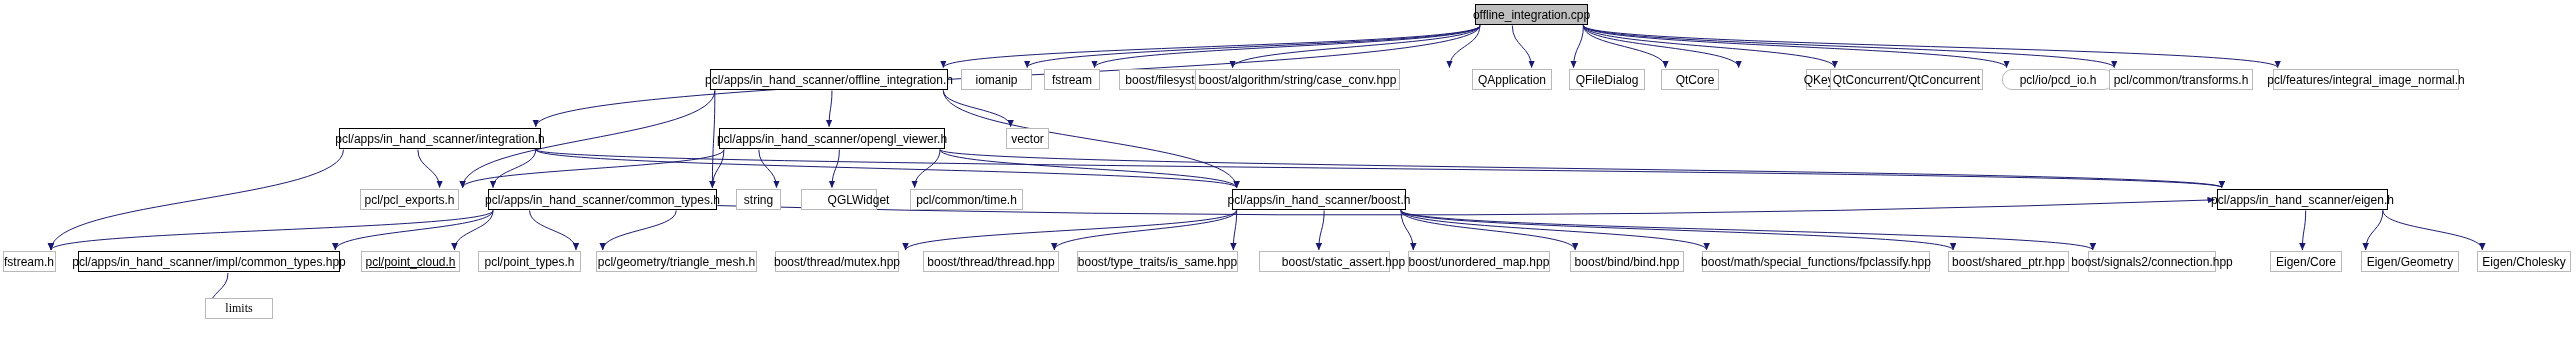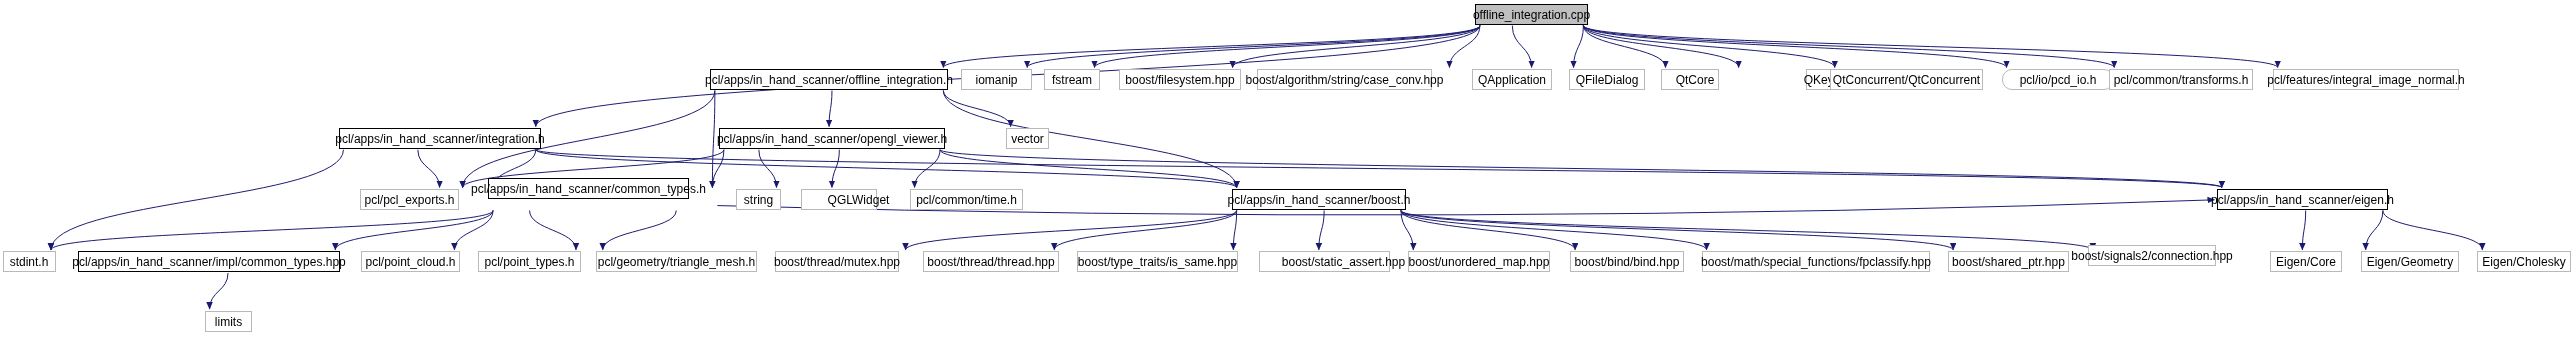--- a/index.html
+++ b/index.html
@@ -93,52 +93,52 @@
       <path d="M2900,256 C2900,280 2879,280 2879,304" fill="none" stroke="#191970" stroke-width="1.2" marker-end="url(#arrowhead)"></path>
       <path d="M2900,256 C2900,280 3021,280 3021,304" fill="none" stroke="#191970" stroke-width="1.2" marker-end="url(#arrowhead)"></path>
       <path d="M277.5,332 C277.5,354 255,354 255,376" fill="none" stroke="#191970" stroke-width="1.2" marker-end="url(#arrowhead)"></path>
     </svg>
   <div>
       <div class="node root" style="left: 1475px; top: 4.1px; width: 113px;">offline_integration.cpp</div>
       <div class="node strong" style="left: 710px; top: 69px; width: 238px;">pcl/apps/in_hand_scanner/offline_integration.h</div>
       <div class="node plain" style="left: 961px; top: 69px; width: 71px;">iomanip</div>
       <div class="node plain" style="left: 1044px; top: 69px; width: 56px;">fstream</div>
       <div class="node plain" style="left: 1119px; top: 69px; width: 122px;">boost/filesystem.hpp</div>
-      <div class="node plain" style="left: 1257px; top: 69px; width: 175px;">boost/algorithm/string/case_conv.hpp</div>
+      <div class="node plain" style="left: 1195px; top: 69px; width: 205px;">boost/algorithm/string/case_conv.hpp</div>
       <div class="node plain" style="left: 1472px; top: 69px; width: 80px;">QApplication</div>
       <div class="node plain" style="left: 1569px; top: 69px; width: 76px;">QFileDialog</div>
       <div class="node plain" style="left: 1661px; top: 69px; width: 58px; padding-left: 10px;">QtCore</div>
       <div class="node plain" style="left: 1806px; top: 69px; width: 56px;">QKeyEvent</div>
       <div class="node plain" style="left: 1830px; top: 69px; width: 153px;">QtConcurrent/QtConcurrent</div>
       <div class="node plain" style="left: 2002px; top: 69px; width: 112px; border-radius: 10px;">pcl/io/pcd_io.h</div>
       <div class="node plain" style="left: 2109px; top: 69px; width: 144px;">pcl/common/transforms.h</div>
       <div class="node plain" style="left: 2273px; top: 69px; width: 186px;">pcl/features/integral_image_normal.h</div>
       <div class="node strong" style="left: 339px; top: 128px; width: 202px;">pcl/apps/in_hand_scanner/integration.h</div>
       <div class="node strong" style="left: 719px; top: 128px; width: 226px;">pcl/apps/in_hand_scanner/opengl_viewer.h</div>
       <div class="node plain" style="left: 1006px; top: 128px; width: 43px;">vector</div>
       <div class="node plain" style="left: 360px; top: 189px; width: 99px;">pcl/pcl_exports.h</div>
-      <div class="node strong" style="left: 488px; top: 178px; width: 201px;">pcl/apps/in_hand_scanner/common_types.h</div>
+      <div class="node strong" style="left: 488px; top: 189px; width: 229px;">pcl/apps/in_hand_scanner/common_types.h</div>
       <div class="node plain" style="left: 736px; top: 189px; width: 45px;">string</div>
       <div class="node plain" style="left: 801px; top: 189px; width: 76px; padding-left: 39px;">QGLWidget</div>
       <div class="node plain" style="left: 910px; top: 189px; width: 113px;">pcl/common/time.h</div>
       <div class="node strong" style="left: 1232px; top: 189px; width: 174px;">pcl/apps/in_hand_scanner/boost.h</div>
       <div class="node strong" style="left: 2217px; top: 189px; width: 171px;">pcl/apps/in_hand_scanner/eigen.h</div>
-      <div class="node plain" style="left: 2.5px; top: 251px; width: 53px;">stdint.h</div>
+      <div class="node plain" style="left: 2.5px; top: 251px; width: 53px;">fstream.h</div>
       <div class="node strong" style="left: 78px; top: 251px; width: 262px;">pcl/apps/in_hand_scanner/impl/common_types.hpp</div>
-      <div class="node plain" style="left: 361px; top: 251px; width: 99px;">pcl/point_cloud.h</div>
+      <div class="node plain" style="left: 361px; top: 251px; width: 99px; text-decoration: underline;">pcl/point_cloud.h</div>
       <div class="node plain" style="left: 478px; top: 251px; width: 103px;">pcl/point_types.h</div>
       <div class="node plain" style="left: 596px; top: 251px; width: 161px;">pcl/geometry/triangle_mesh.h</div>
       <div class="node plain" style="left: 775px; top: 251px; width: 124px;">boost/thread/mutex.hpp</div>
       <div class="node plain" style="left: 923px; top: 251px; width: 136px;">boost/thread/thread.hpp</div>
       <div class="node plain" style="left: 1077px; top: 251px; width: 161px;">boost/type_traits/is_same.hpp</div>
       <div class="node plain" style="left: 1259px; top: 251px; width: 131px; padding-left: 38px;">boost/static_assert.hpp</div>
       <div class="node plain" style="left: 1408px; top: 251px; width: 142px;">boost/unordered_map.hpp</div>
       <div class="node plain" style="left: 1570px; top: 251px; width: 114px;">boost/bind/bind.hpp</div>
       <div class="node plain" style="left: 1702px; top: 251px; width: 228px;">boost/math/special_functions/fpclassify.hpp</div>
       <div class="node plain" style="left: 1948px; top: 251px; width: 121px;">boost/shared_ptr.hpp</div>
-      <div class="node plain" style="left: 2088px; top: 245px; width: 128px;">boost/signals2/connection.hpp</div>
+      <div class="node plain" style="left: 2088px; top: 251px; width: 128px;">boost/signals2/connection.hpp</div>
       <div class="node plain" style="left: 2270px; top: 251px; width: 72px;">Eigen/Core</div>
       <div class="node plain" style="left: 2361px; top: 251px; width: 98px;">Eigen/Geometry</div>
       <div class="node plain" style="left: 2477px; top: 251px; width: 94px;">Eigen/Cholesky</div>
-      <div class="node plain" style="left: 205px; top: 311px; width: 47px;">limits</div>
+      <div class="node plain" style="left: 205px; top: 298px; width: 68px; font-family: Liberation Serif, serif;">limits</div>
     </div>
 </div>
 
 
 </body></html>

